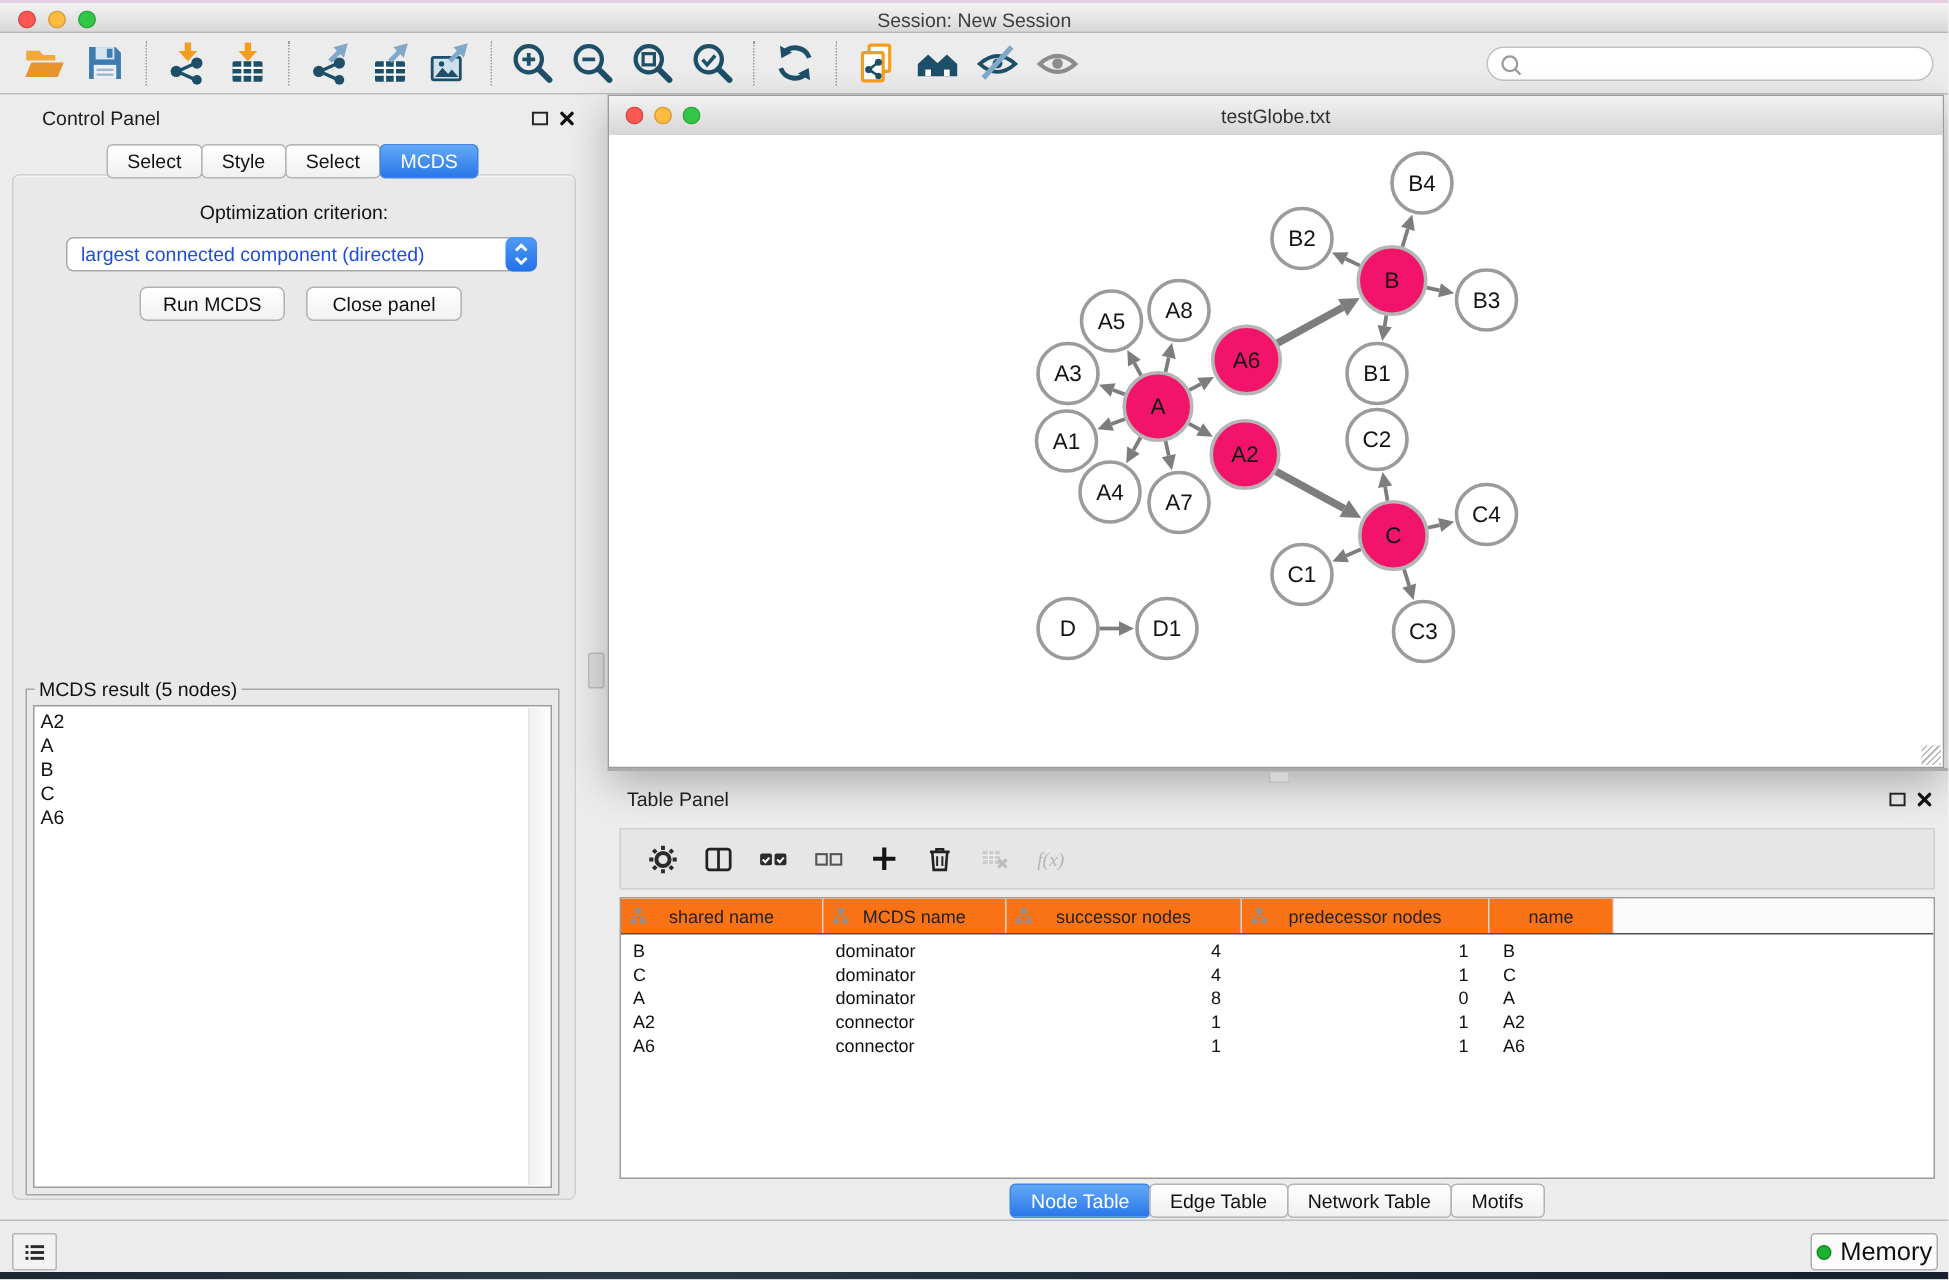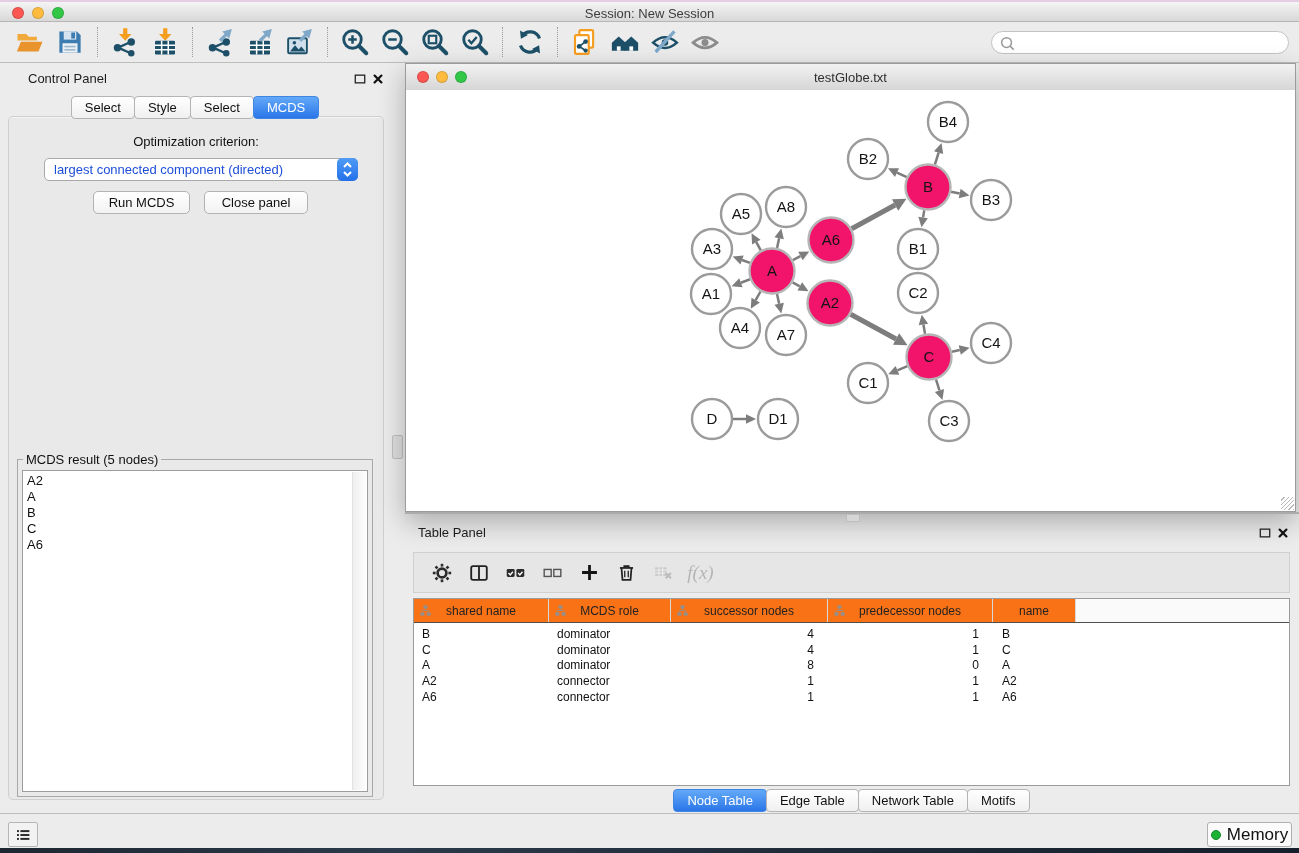--- a/index.html
+++ b/index.html
@@ -81,21 +81,21 @@
 
   
   .table-panel{position:absolute;left:405px;top:521px;width:894px;height:292px;}
   .tp-title{position:absolute;left:13px;top:4px;font-size:13px;color:#1c1c1c;}
   .tp-float{right:27px;top:5px;} .tp-close{right:9px;top:5px;}
   .tp-toolbar{position:absolute;left:8px;right:9px;top:31px;height:41px;box-sizing:border-box;
     background:#e6e6e6;border:1px solid #d0d0d0;display:flex;align-items:center;padding-left:9px;}
   .tp-btn{width:37px;height:32px;display:flex;align-items:center;justify-content:center;
     background:transparent;border:0;padding:0;}
   .tp-btn.disabled{opacity:0.55;}
-  .fx-text{font-family:"Liberation Serif",serif;font-style:italic;font-size:19px;color:#8e8e8e;}
+  .fx-text{font-family:"Liberation Serif",serif;font-style:italic;font-size:13px;color:#8e8e8e;}
   .tp-table{position:absolute;left:8px;right:9px;top:77px;height:188px;box-sizing:border-box;
     background:#fff;border:1px solid #9b9b9b;overflow:hidden;}
   .thead{display:flex;height:23px;border-bottom:1px solid #4f4f4f;}
   .th{box-sizing:border-box;height:23px;background:#f97316;border-right:1px solid #d9d9d9;
     position:relative;display:flex;align-items:center;justify-content:center;font-size:12px;color:#222;}
   .th .hier{position:absolute;left:6px;top:6px;}
   .th-filler{flex:1;background:#fafafa;border-right:0;}
   .tr{display:flex;height:15.7px;align-items:center;font-size:12px;color:#111;}
   .td{box-sizing:border-box;}
   .td.r{text-align:right;padding-right:14px;}
@@ -539,21 +539,21 @@
               </svg></span>
             <span>shared name</span>
           </div>
           <div class="th" style="width: 122px;">
             <span class="hier"><svg width="11" height="11" viewBox="0 0 14 14">
                 <rect x="4.5" y="0.5" width="5" height="4" fill="#909090"></rect>
                 <path d="M7 4.5v2.5M3 9.5V7h8v2.5" stroke="#909090" fill="none"></path>
                 <rect x="0.5" y="9.5" width="5" height="4" fill="#909090"></rect>
                 <rect x="8.5" y="9.5" width="5" height="4" fill="#909090"></rect>
               </svg></span>
-            <span>MCDS role</span>
+            <span>MCDS name</span>
           </div>
           <div class="th" style="width: 157px;">
             <span class="hier"><svg width="11" height="11" viewBox="0 0 14 14">
                 <rect x="4.5" y="0.5" width="5" height="4" fill="#909090"></rect>
                 <path d="M7 4.5v2.5M3 9.5V7h8v2.5" stroke="#909090" fill="none"></path>
                 <rect x="0.5" y="9.5" width="5" height="4" fill="#909090"></rect>
                 <rect x="8.5" y="9.5" width="5" height="4" fill="#909090"></rect>
               </svg></span>
             <span>successor nodes</span>
           </div>

